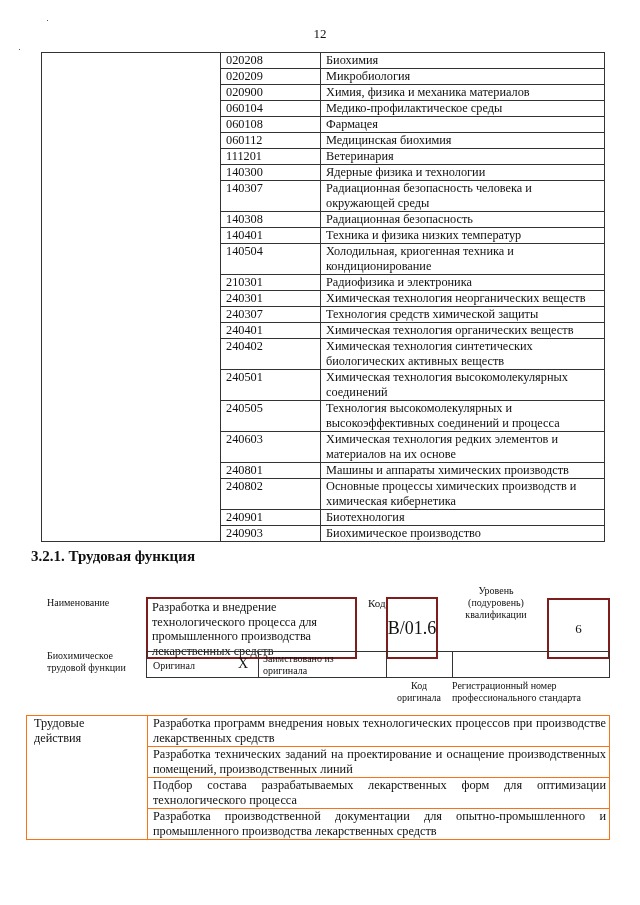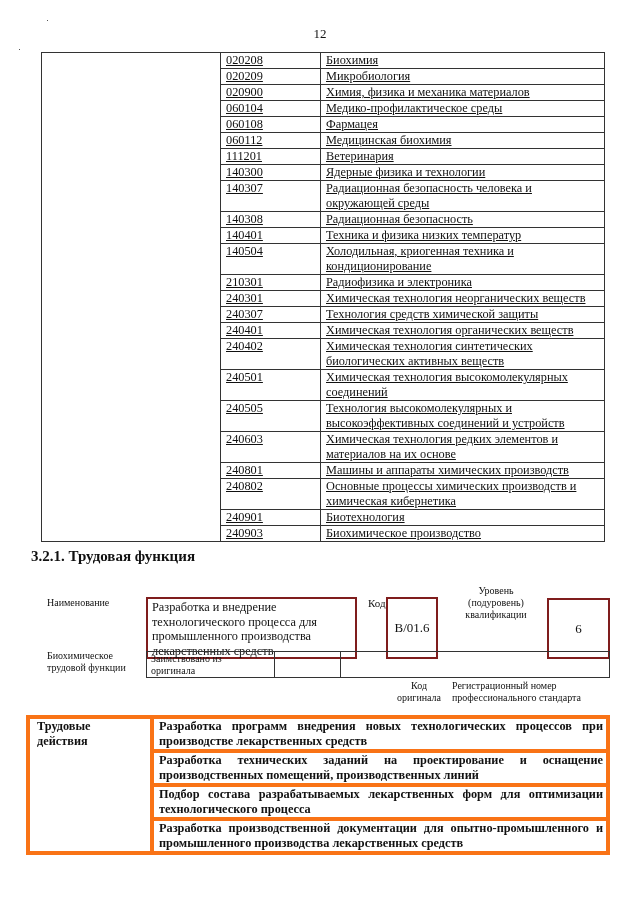--- a/index.html
+++ b/index.html
@@ -9,41 +9,41 @@
   }
   .page-number {
     position: absolute; top: 26px; left: 0; width: 640px; text-align: center;
     font-size: 13px;
   }
   .speck { position: absolute; width: 1px; height: 1px; background: #555; }
 
   
   table.spec {
     position: absolute; left: 41px; top: 52px; width: 564px;
-    border-collapse: collapse; font-size: 12.3px; line-height: 15px; text-decoration: underline;
+    border-collapse: collapse; font-size: 12.3px; line-height: 15px;
   }
   table.spec td {
     border: 1px solid #333; padding: 0 4px 0 5px; vertical-align: top;
   }
   table.spec td.blank { width: 169px; border-bottom: 1.5px solid #333; }
   table.spec td.code { width: 90px; }
   table.spec td.name { }
 
   .section-title {
     position: absolute; left: 31px; top: 548px; font-weight: bold; font-size: 15px;
   }
 
   .lbl-small { font-size: 10px; line-height: 12px; }
   .abs { position: absolute; }
   .box { position: absolute; border: 2px solid #7f1d1d; box-sizing: border-box; margin-top: 24px; }
 
   .name-label { left: 47px; top: 597px; }
   .name-box { left: 146px; top: 573px; width: 211px; height: 62px; padding: 1px 4px; font-size: 12.3px; line-height: 14.5px; }
   .code-label { left: 368px; top: 597px; font-size: 11px; }
-  .code-box { left: 386px; top: 573px; width: 52px; height: 62px; font-size: 13px; display:flex; align-items:center; justify-content:center; }
+  .code-box { left: 386px; top: 573px; width: 52px; height: 62px; font-size: 18px; display:flex; align-items:center; justify-content:center; }
   .level-label { left: 452px; top: 585px; width: 88px; text-align: center; }
   .level-box { left: 547px; top: 574px; width: 63px; height: 61px; font-size: 13px; display:flex; align-items:center; justify-content:center; }
 
   .origin-label { left: 47px; top: 650px; }
   .origin-row { position: absolute; left: 146px; top: 651px; height: 27px; width: 464px; border: 1px solid #333; box-sizing: border-box; display: flex; }
   .origin-row > div { box-sizing: border-box; border-right: 1px solid #333; height: 100%; position: relative; }
   .origin-row > div:last-child { border-right: none; }
   .oc1 { width: 112px; }
   .oc2 { width: 128px; }
   .oc3 { width: 66px; }
@@ -52,21 +52,21 @@
   .orig-x { position: absolute; right: 10px; top: 4px; font-size: 14px; }
   .borrowed-text { position: absolute; left: 4px; top: 1px; font-size: 10px; line-height: 12px; }
   .cap-code { left: 386px; top: 680px; width: 66px; text-align: center; }
   .cap-reg { left: 452px; top: 680px; width: 158px; }
 
   
   table.actions {
     position: absolute; left: 26px; top: 715px; width: 584px;
     border-collapse: collapse; font-size: 12.3px; line-height: 15px;
   }
-  table.actions td { border: 4px solid #f97316; vertical-align: top; padding: 0 3px 0 5px; font-weight: bold; }
+  table.actions td { border: 1px solid #f97316; vertical-align: top; padding: 0 3px 0 5px; }
   table.actions td.act-head { width: 110px; padding-left: 7px; }
   table.actions td.act-item { text-align: justify; text-align-last: left; }
 </style>
 </head>
 <body>
 
 <div class="speck" style="left:47px;top:20px;"></div>
 <div class="speck" style="left:19px;top:49px;"></div>
 
 <div class="page-number">12</div>
@@ -141,21 +141,21 @@
       <tr>
         <td class="code">240402</td>
         <td class="name">Химическая технология синтетических биологических активных веществ</td>
       </tr>
       <tr>
         <td class="code">240501</td>
         <td class="name">Химическая технология высокомолекулярных соединений</td>
       </tr>
       <tr>
         <td class="code">240505</td>
-        <td class="name">Технология высокомолекулярных и высокоэффективных соединений и устройств</td>
+        <td class="name">Технология высокомолекулярных и высокоэффективных соединений и процесса</td>
       </tr>
       <tr>
         <td class="code">240603</td>
         <td class="name">Химическая технология редких элементов и материалов на их основе</td>
       </tr>
       <tr>
         <td class="code">240801</td>
         <td class="name">Машины и аппараты химических производств</td>
       </tr>
       <tr>
@@ -188,20 +188,24 @@
 </div>
 <div class="box level-box">
     <span>6</span>
   </div>
 
 <div class="abs lbl-small origin-label">
   <div>Биохимическое</div>
   <div>трудовой функции</div>
 </div>
 <div class="origin-row">
+  <div class="oc1">
+    <span class="orig-text">Оригинал</span>
+    <span class="orig-x">X</span>
+  </div>
   <div class="oc2">
     <div class="borrowed-text">
       <div>Заимствовано из</div>
       <div>оригинала</div>
     </div>
   </div>
   <div class="oc3"></div>
   <div class="oc4"></div>
 </div>
 <div class="abs lbl-small cap-code">

